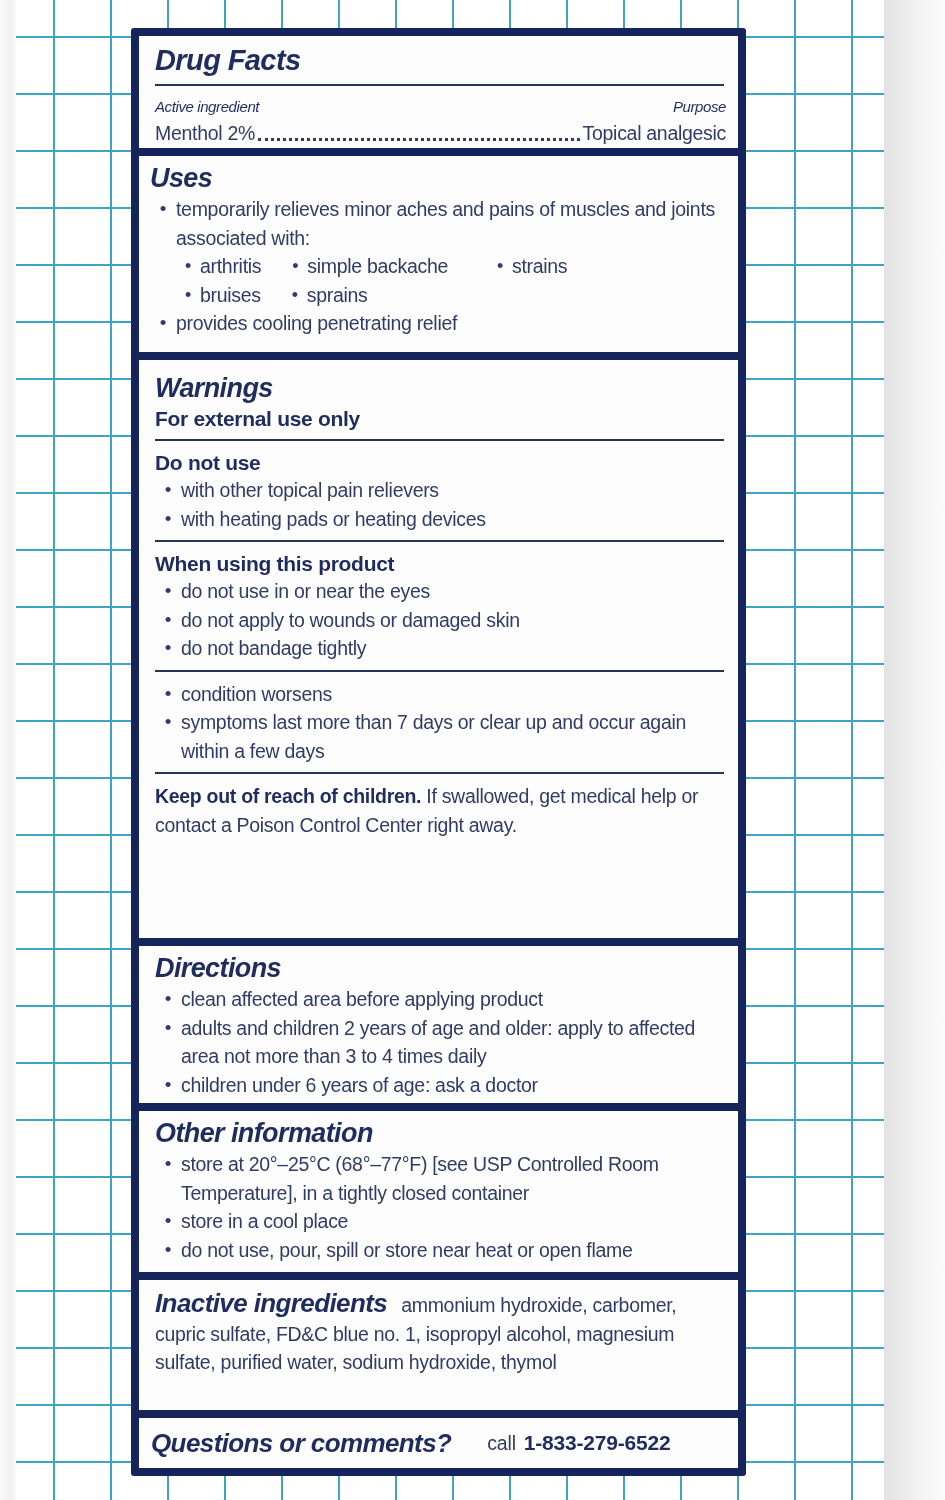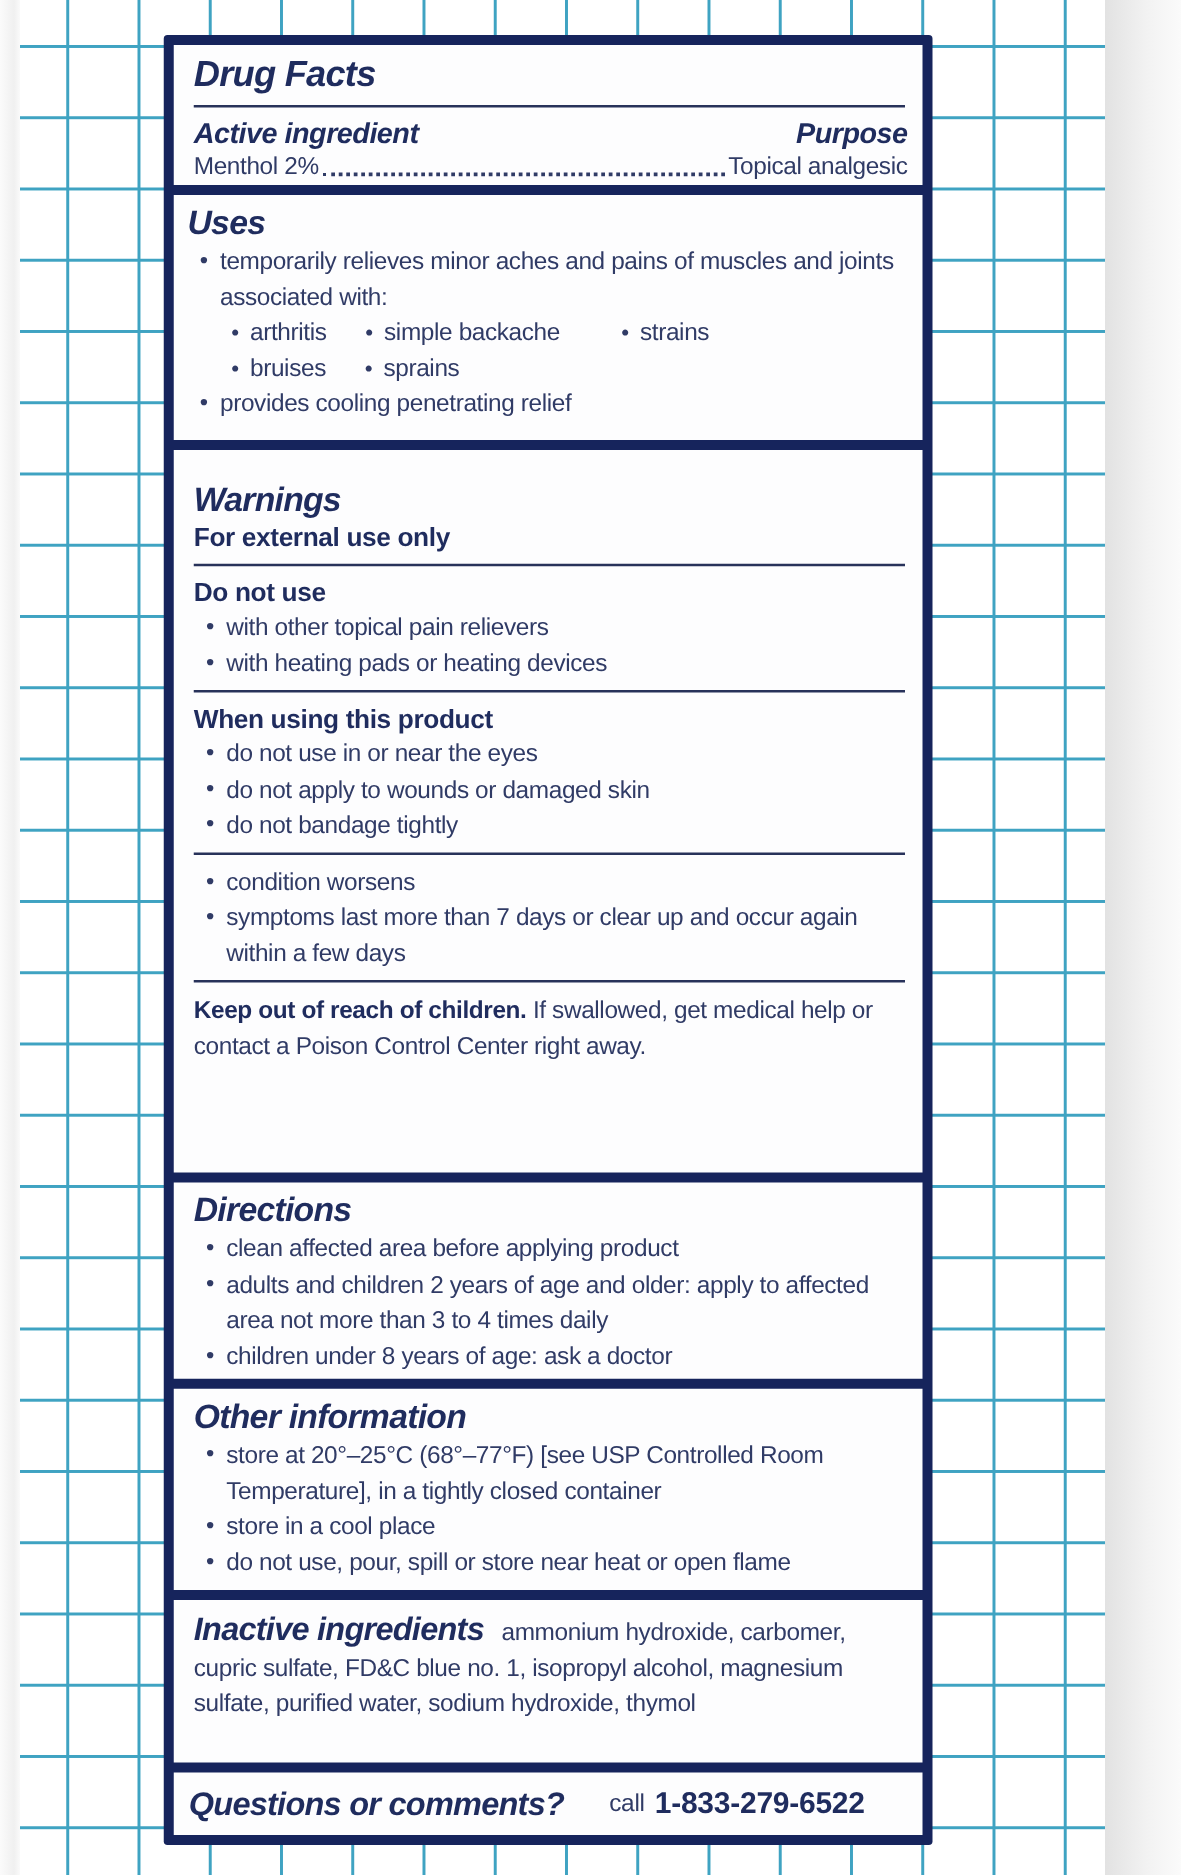--- a/index.html
+++ b/index.html
@@ -42,21 +42,21 @@
     display:flex;flex-direction:column;row-gap:8px;
     padding:8px;
   }
   .sec{
     background:var(--paper);
     overflow:hidden;
     padding:6px 12px 6px 16px;
   }
   .s1{height:112px;}
   .s2{height:196px;padding-left:11px;}
-  .s3{height:578px;padding-top:24px;}
+  .s3{height:578px;padding-top:12px;}
   .s4{height:157px;}
   .s5{height:161px;}
   .s6{height:130px;padding-top:9px;}
   .s7{height:50px;display:flex;align-items:center;padding-left:12px;}
 
   .h1{
     font-size:29px;font-weight:bold;font-style:italic;
     color:var(--ink);letter-spacing:-0.6px;line-height:36px;
   }
   .h2{
@@ -74,21 +74,21 @@
   .hrule{
     border:none;border-top:2px solid #28325a;
     margin:6px 2px 7px 0;height:0;
   }
   .hair{
     border:none;border-top:2px solid #28325a;
     margin:7px 2px 8px 0;height:0;
   }
   .row-between{display:flex;justify-content:space-between;align-items:baseline;}
   .h2b{
-    font-size:23px;font-weight:bold;font-style:italic;
+    font-size:15px;font-weight:normal;font-style:italic;
     color:var(--ink);letter-spacing:-0.4px;line-height:27px;
   }
   .body-t{font-size:19.5px;line-height:28.5px;letter-spacing:-0.3px;color:var(--body);}
 
   .leader-row{display:flex;align-items:flex-end;font-size:19.5px;letter-spacing:-0.3px;line-height:26px;}
   .leader{flex:1;border-bottom:3px dotted #303b66;margin:0 3px 5px 3px;height:0;}
 
   .bullet{display:flex;align-items:flex-start;}
   .bullet .dot{width:26px;flex:0 0 26px;text-align:center;font-size:19px;line-height:28.5px;color:var(--body);}
   .bullet .bt{flex:1;}
@@ -96,21 +96,21 @@
   .subrow{display:flex;padding-left:26px;}
   .sub{display:flex;align-items:flex-start;}
   .sub .dot{width:24px;flex:0 0 24px;text-align:center;font-size:18px;line-height:28.5px;color:var(--body);}
   .gap1{width:22px;flex:0 0 22px;}
   .gap2{width:40px;flex:0 0 40px;}
 
   .runin{font-size:19.5px;line-height:28.5px;letter-spacing:-0.3px;color:var(--body);}
   .bld{font-weight:bold;color:var(--ink);}
 
   .q-call{font-size:19.5px;color:var(--body);margin-left:22px;letter-spacing:-0.2px;}
-  .q-phone{font-size:24px;font-weight:bold;color:var(--ink);margin-left:8px;letter-spacing:-0.2px;}
+  .q-phone{font-size:21px;font-weight:bold;color:var(--ink);margin-left:8px;letter-spacing:-0.2px;}
 </style>
 </head>
 <body>
 
 <div class="grid-layer"></div>
 <div class="edge-left"></div>
 <div class="edge-right"></div>
 
 <div class="panel">
 
@@ -216,21 +216,21 @@
     <div class="bullet body-t">
       <span class="dot">•</span>
       <span class="bt">clean affected area before applying product</span>
     </div>
     <div class="bullet body-t">
       <span class="dot">•</span>
       <span class="bt">adults and children 2 years of age and older: apply to affected area not more than 3 to 4 times daily</span>
     </div>
     <div class="bullet body-t">
       <span class="dot">•</span>
-      <span class="bt">children under 8 years of age: ask a doctor</span>
+      <span class="bt">children under 6 years of age: ask a doctor</span>
     </div>
   </div>
 
   <div class="sec s5">
     <div class="h2">Other information</div>
     <div class="bullet body-t">
       <span class="dot">•</span>
       <span class="bt">store at 20°–25°C (68°–77°F) [see USP Controlled Room Temperature], in a tightly closed container</span>
     </div>
     <div class="bullet body-t">

